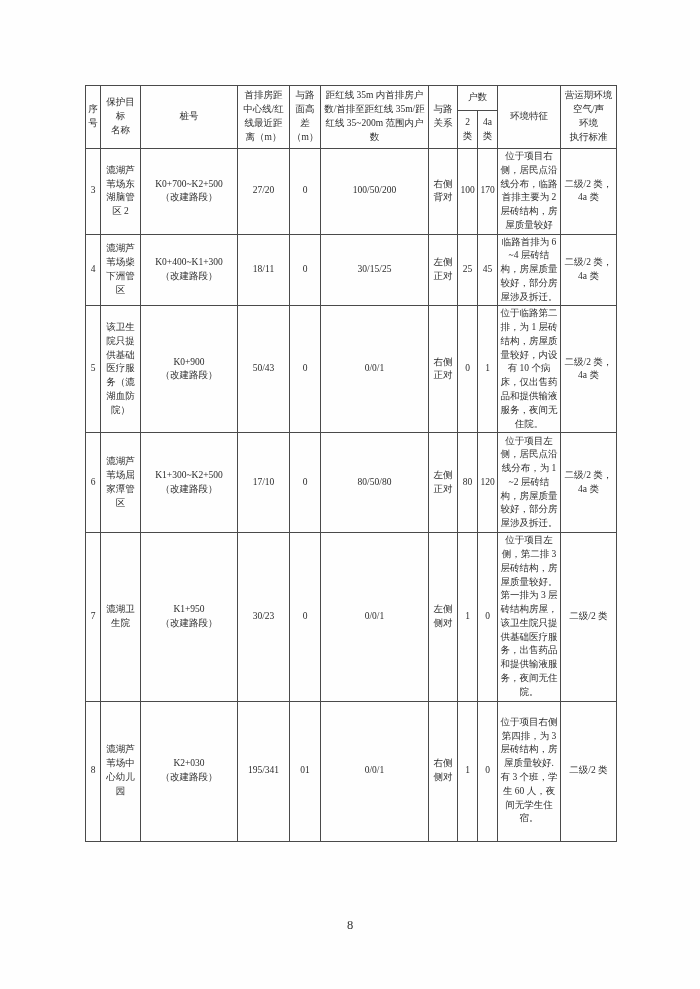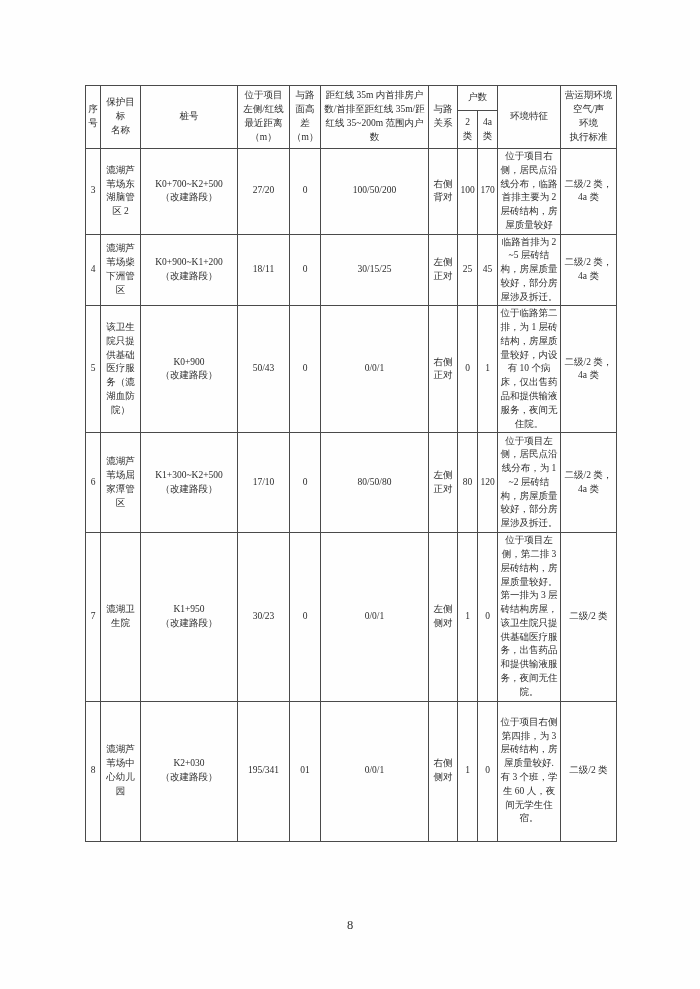--- a/index.html
+++ b/index.html
@@ -77,21 +77,21 @@
       <col style="width:20px">
       <col style="width:63px">
       <col style="width:56px">
     </colgroup>
     <tbody>
       <tr class="hdr-top">
         <td rowspan="2">序号</td>
         <td rowspan="2">保护目标
 名称</td>
         <td rowspan="2">桩号</td>
-        <td rowspan="2">位于项目左侧/红线最近距离（m）</td>
+        <td rowspan="2">首排房距中心线/红线最近距离（m）</td>
         <td rowspan="2">与路面高差（m）</td>
         <td rowspan="2">距红线 35m 内首排房户数/首排至距红线 35m/距红线 35~200m 范围内户数</td>
         <td rowspan="2">与路
 关系</td>
         <td colspan="2">户数</td>
         <td rowspan="2">环境特征</td>
         <td rowspan="2">营运期环境空气/声
 环境
 执行标准</td>
       </tr>
@@ -113,30 +113,30 @@
 背对</td>
         <td>100</td>
         <td>170</td>
         <td class="env-cell">位于项目右侧，居民点沿线分布，临路首排主要为 2 层砖结构，房屋质量较好</td>
         <td>二级/2 类，4a 类</td>
       </tr>
 
       <tr class="r4">
         <td>4</td>
         <td>漉湖芦苇场柴下洲管区</td>
-        <td>K0+900~K1+200
+        <td>K0+400~K1+300
 （改建路段）</td>
         <td>18/11</td>
         <td>0</td>
         <td>30/15/25</td>
         <td>左侧
 正对</td>
         <td>25</td>
         <td>45</td>
-        <td class="env-cell">临路首排为 2~5 层砖结构，房屋质量较好，部分房屋涉及拆迁。</td>
+        <td class="env-cell">临路首排为 6~4 层砖结构，房屋质量较好，部分房屋涉及拆迁。</td>
         <td>二级/2 类，4a 类</td>
       </tr>
 
       <tr class="r5">
         <td>5</td>
         <td>该卫生院只提供基础医疗服务（漉湖血防院）</td>
         <td>K0+900
 （改建路段）</td>
         <td>50/43</td>
         <td>0</td>

